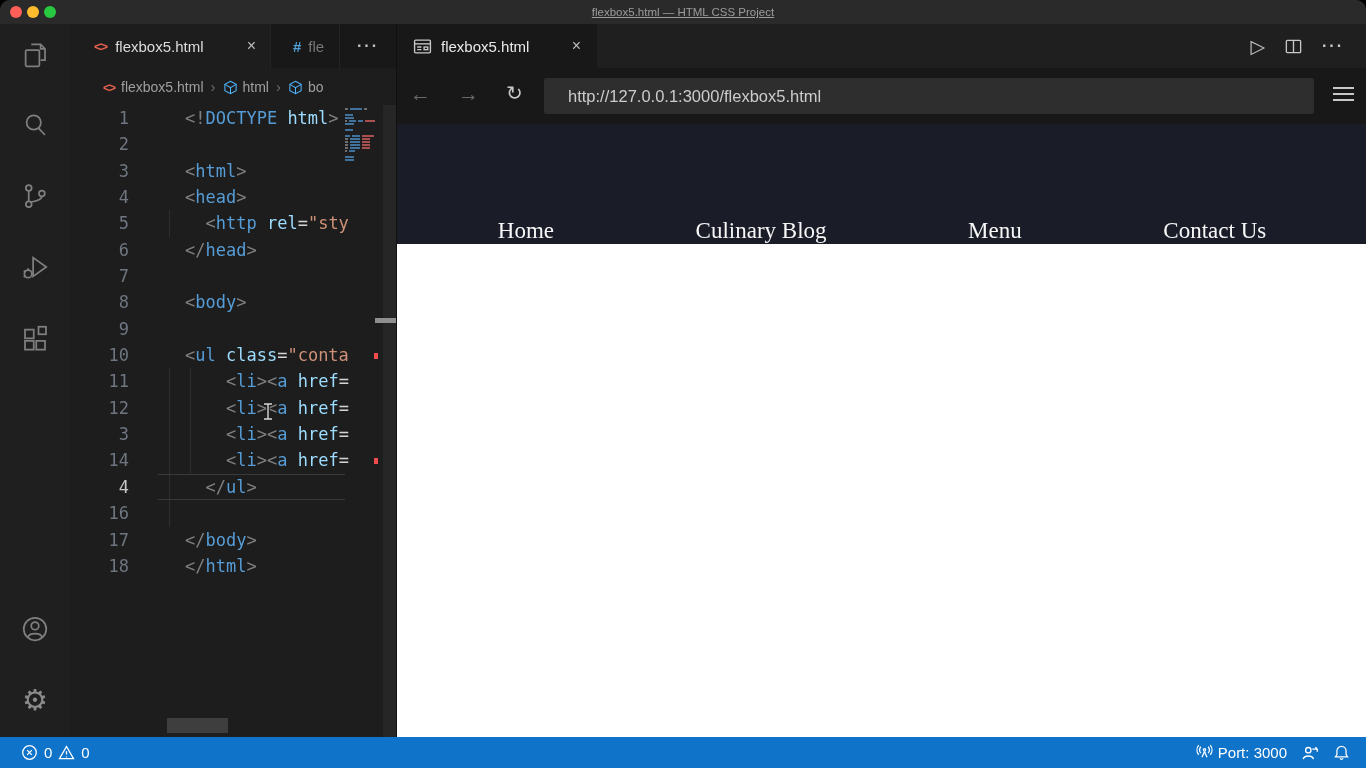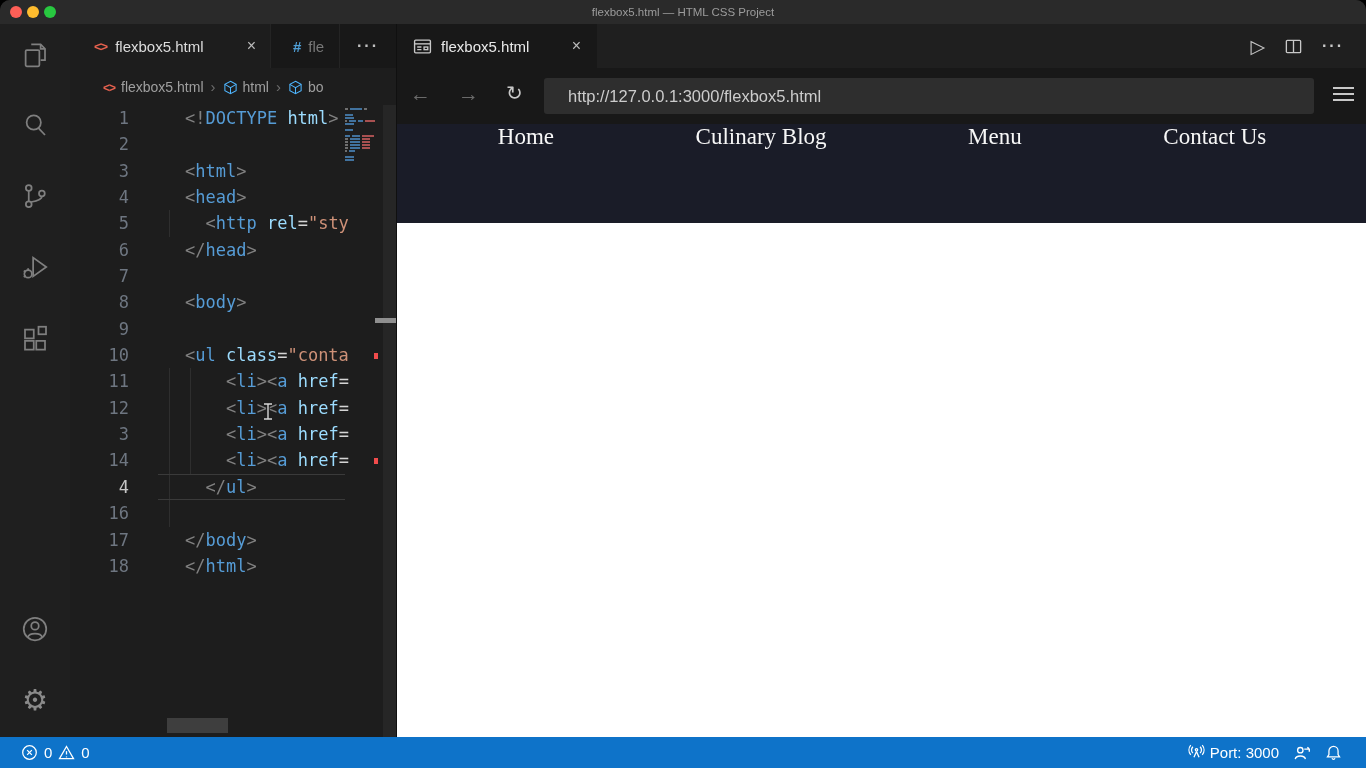--- a/index.html
+++ b/index.html
@@ -3,21 +3,21 @@
 <meta charset="utf-8">
 <style>
   * { margin:0; padding:0; box-sizing:border-box; }
   html,body { background:#000; font-family:"Liberation Sans", sans-serif; }
   .app { position:relative; width:1366px; height:768px; background:#1d1d1d; overflow:hidden; border-radius:10px 10px 0 0; }
 
   
   .titlebar { position:absolute; top:0; left:0; width:1366px; height:24px; background:#2a2a2a; }
   .tl { position:absolute; top:6px; width:12px; height:12px; border-radius:50%; }
   .tl.red{ left:10px; background:#ff5f57; } .tl.yellow{ left:27px; background:#febc2e; } .tl.green{ left:44px; background:#28c840; }
-  .title-text { position:absolute; top:0; left:0; right:0; height:24px; line-height:24px; text-align:center; font-size:11.5px; color:#9c9c9c; }
+  .title-text { position:absolute; top:0; left:0; right:0; height:24px; line-height:24px; text-align:center; font-size:11.5px; color:#9c9c9c;text-decoration:underline; }
 
   
   .main { position:absolute; top:24px; left:0; width:1366px; height:713px; }
 
   
   .activitybar { position:absolute; left:0; top:0; width:70px; height:713px; background:#1f1f1f; }
   .ab-item { position:absolute; left:20px; width:30px; height:30px; }
   .ab-item svg { stroke:#7f7f7f; fill:none; stroke-width:1.4; }
 
   
@@ -71,28 +71,28 @@
 
   .btoolbar { position:absolute; top:44px; left:0; width:970px; height:56px; background:#181818; }
   .nav-arrow { position:absolute; top:14px; font-size:21px; color:#6a6a6a; }
   .nav-back{ left:13px; } .nav-fwd{ left:61px; }
   .nav-reload { position:absolute; left:109px; top:13px; font-size:20px; color:#c8c8c8; }
   .url-box { position:absolute; left:147px; top:10px; width:770px; height:36px; background:#2e2e2e; border-radius:3px; line-height:36px; padding-left:24px; font-size:16.5px; color:#cccccc; white-space:nowrap; overflow:hidden; }
   .hamburger { position:absolute; right:13px; top:19px; width:21px; }
   .hamburger div { height:2px; background:#c8c8c8; margin-bottom:4px; }
 
   .bviewport { position:absolute; top:100px; left:0; width:970px; height:613px; background:#ffffff; }
-  .bnav { width:970px; height:99px; background:#1a1c28; display:flex; align-items:flex-start; justify-content:space-around; padding:0 30px; }
+  .bnav { width:970px; height:120px; background:#1a1c28; display:flex; align-items:flex-end; justify-content:space-around; padding:0 30px; }
   .bnav a { color:#f7f7f7; font-family:"Liberation Serif", serif; font-size:23px; text-decoration:none; }
 
   
   .statusbar { position:absolute; bottom:0; left:0; width:1366px; height:31px; background:#0e73c9; color:#fff; font-size:15px; display:flex; align-items:center; }
   .sb-left { display:flex; align-items:center; gap:6px; padding-left:21px; }
   .sb-left svg { stroke:#fff; fill:none; stroke-width:1.2; display:block; }
-  .sb-right { margin-left:auto; display:flex; align-items:center; gap:14px; padding-right:24px; }
+  .sb-right { margin-left:auto; display:flex; align-items:center; gap:14px; padding-right:16px; }
   .sb-right svg { stroke:#fff; fill:none; stroke-width:1.2; display:block; }
   .sb-port { display:flex; align-items:center; gap:5px; }
 </style>
 </head>
 <body>
 
 <div class="app">
 
   <div class="titlebar">
     <div class="tl red"></div>

